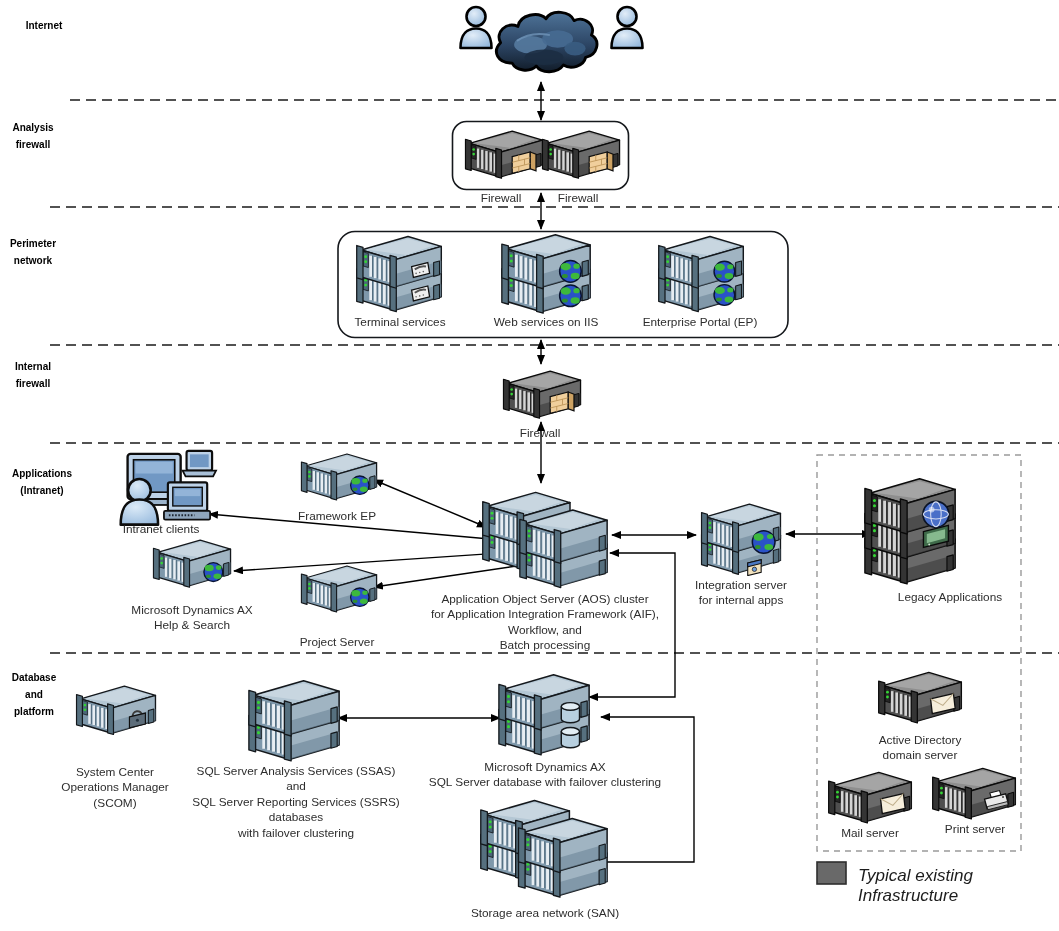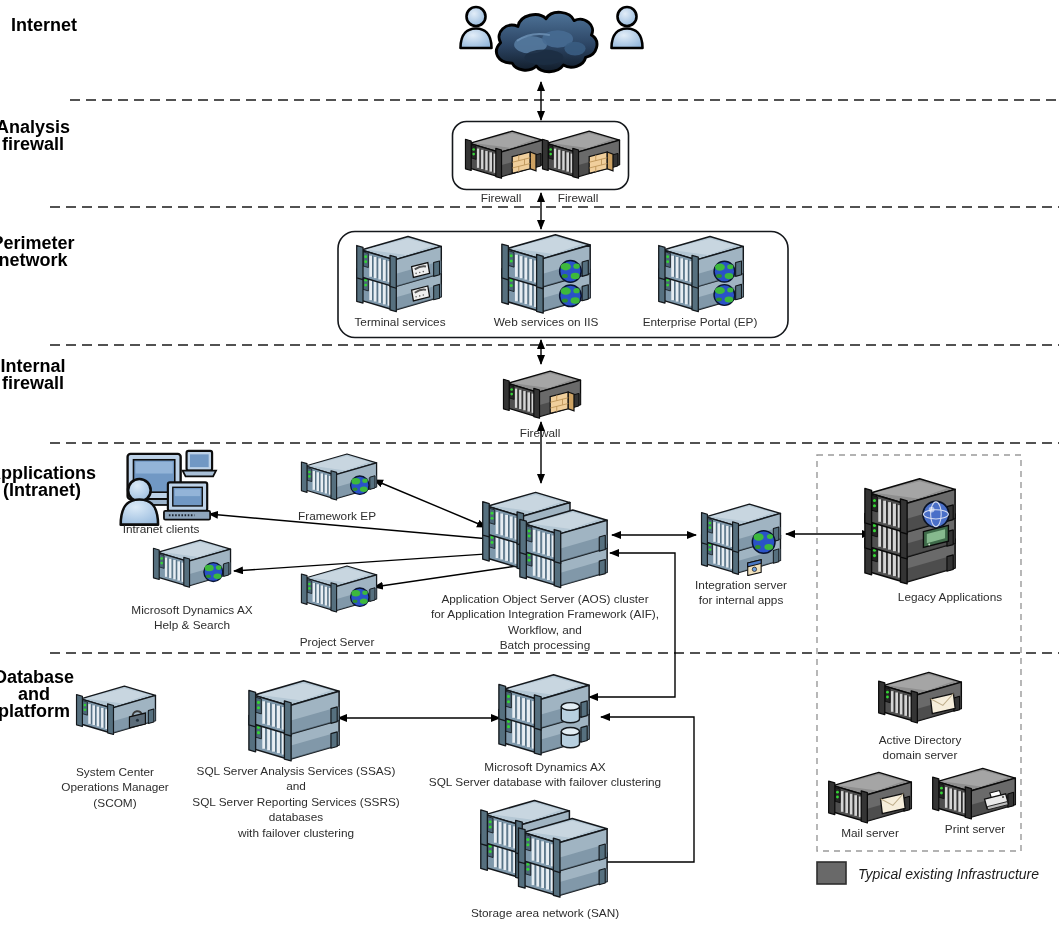--- a/index.html
+++ b/index.html
@@ -10,24 +10,24 @@
   .overlay{position:absolute;left:0;top:0;z-index:1;}
   .icon{position:absolute;z-index:3;line-height:0;}
   .lbl{
     position:absolute;z-index:4;transform:translateX(-50%);
     white-space:pre-line;text-align:center;
     font-size:11.8px;line-height:15.4px;color:#2d2d2d;
   }
   .zlbl{
     position:absolute;z-index:4;transform:translateX(-50%);
     white-space:pre-line;text-align:center;
-    font-weight:bold;font-size:18px;line-height:17px;color:#000;
+    font-weight:bold;font-size:10px;line-height:17px;color:#000;
   }
   .legend-text{
-    position:absolute;z-index:4;font-style:italic;font-size:14px;color:#1c1c1c;
+    position:absolute;z-index:4;font-style:italic;font-size:17px;color:#1c1c1c;
   }
 </style>
 </head>
 <body>
 
 <svg class="overlay" width="1059" height="931" viewBox="0 0 1059 931">
   <defs>
     <marker id="ah" markerWidth="11" markerHeight="9" refX="9" refY="4" orient="auto-start-reverse" markerUnits="userSpaceOnUse">
       <path d="M0,0 L10,4 L0,8 Z" fill="#000"></path>
     </marker>

